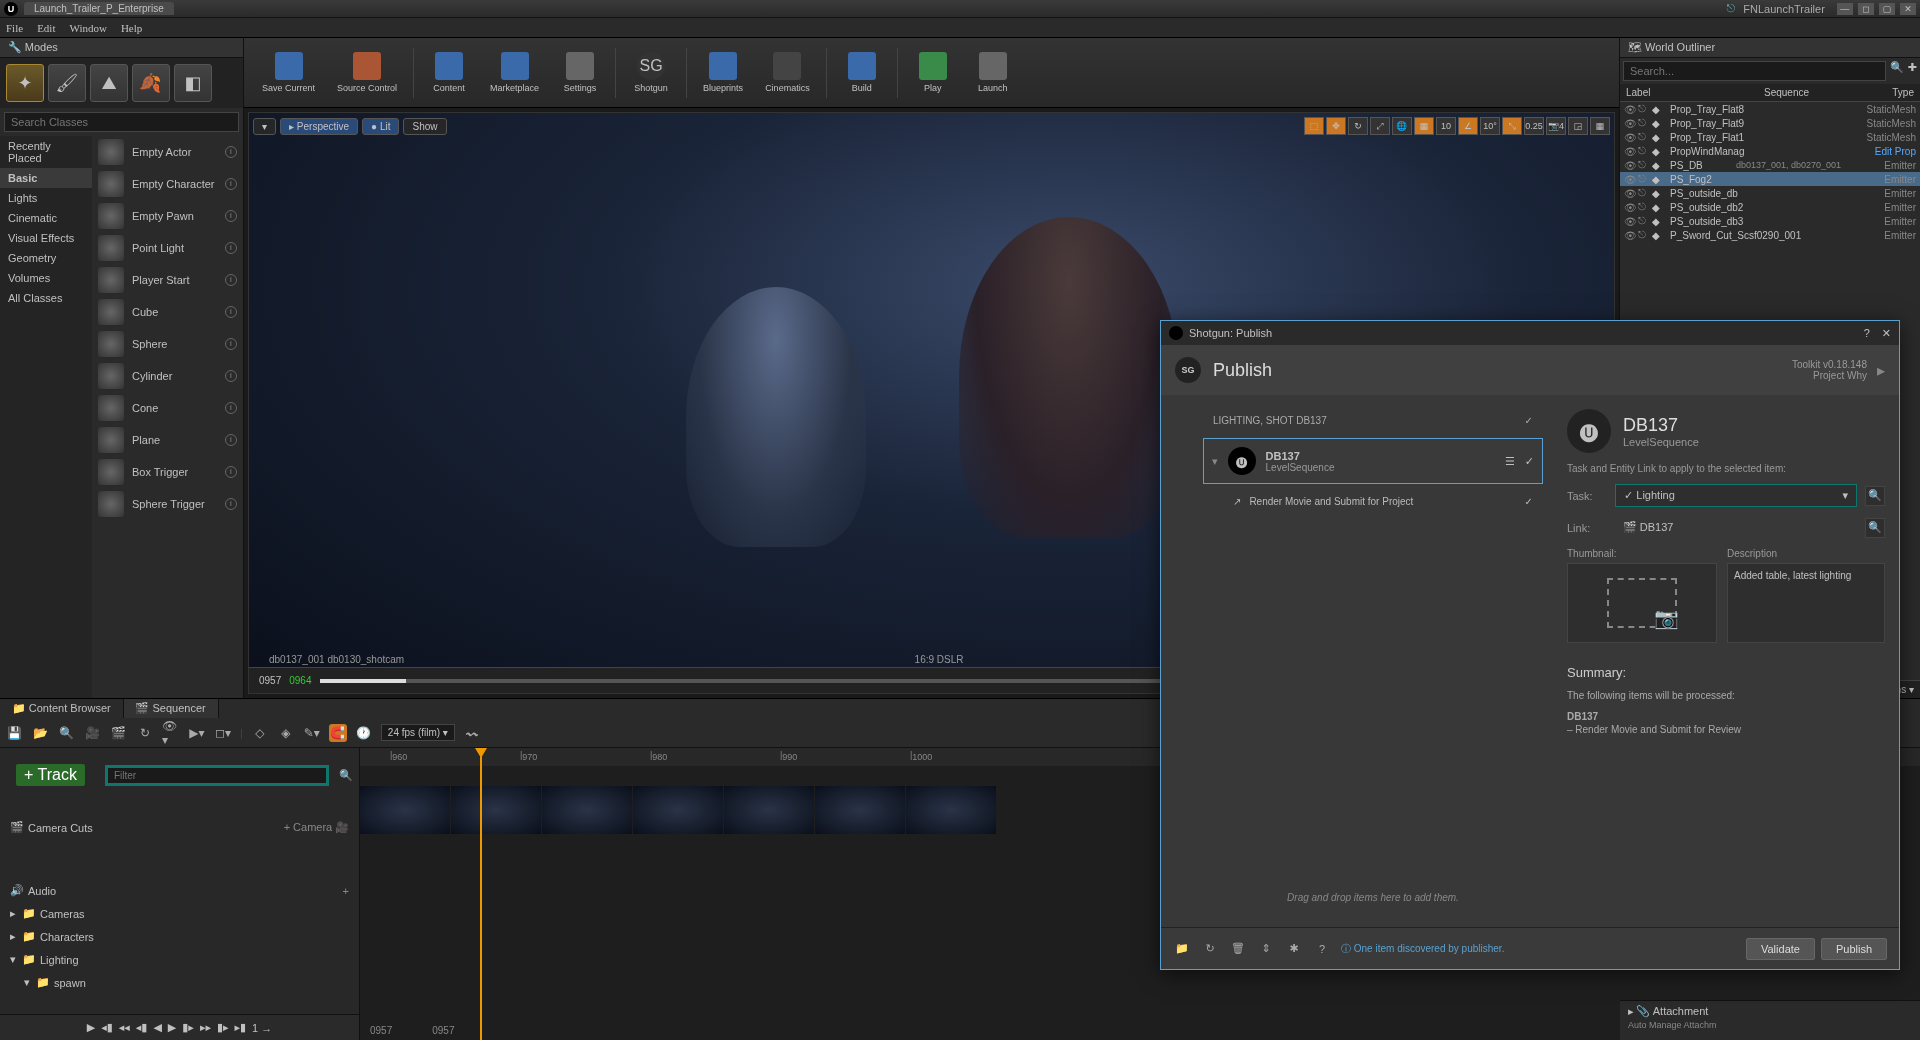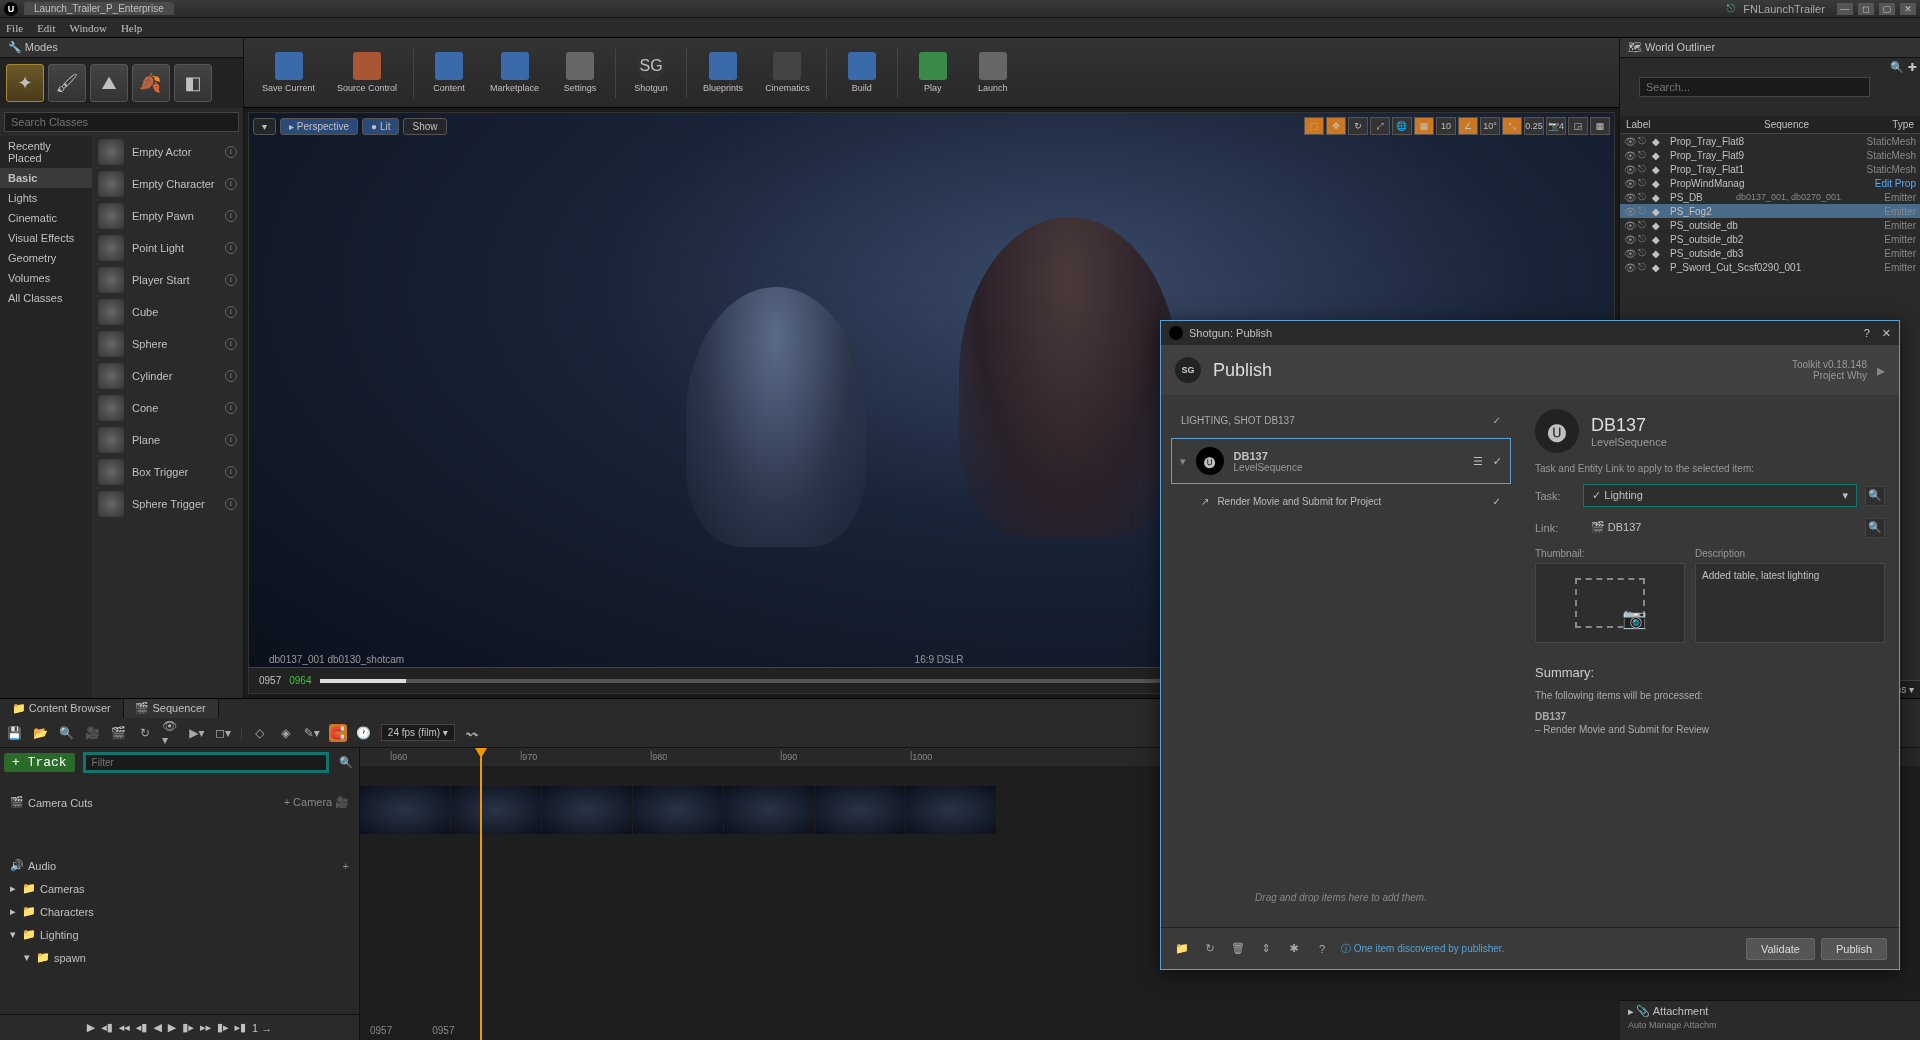--- a/index.html
+++ b/index.html
@@ -85,21 +85,21 @@
 .bottom{grid-column:1/4;grid-row:2;background:#222;display:flex;flex-direction:column;border-top:1px solid #000;}
 .bot-tabs{display:flex;background:#2a2a2a;}
 .bot-tab{padding:3px 12px;font-size:11px;cursor:pointer;border-right:1px solid #111;}
 .bot-tab.active{background:#333;}
 .seq-toolbar{height:30px;background:#2a2a2a;display:flex;align-items:center;padding:0 6px;gap:8px;border-bottom:1px solid #111;}
 .seq-ico{width:18px;height:18px;display:flex;align-items:center;justify-content:center;cursor:pointer;font-size:12px;color:#aaa;}
 .seq-ico.orange{background:#cc7722;border-radius:3px;padding:2px;}
 .fps-box{background:#1a1a1a;border:1px solid #444;padding:2px 6px;font-size:10px;}
 .seq-body{flex:1;display:flex;}
 .seq-left{width:360px;background:#282828;border-right:1px solid #111;display:flex;flex-direction:column;}
-.track-btn{background:#2a6b2a;color:#fff;padding:2px 8px;margin:4px;font-size:13px;border-radius:2px;display:inline-block;cursor:pointer;font-family:Liberation Mono, monospace;}
+.track-btn{background:#2a6b2a;color:#fff;padding:2px 8px;margin:16px;font-size:16px;border-radius:2px;display:inline-block;cursor:pointer;}
 .filter-box{flex:1;margin:4px;padding:2px 6px;background:#1a1a1a;border:3px solid #0f766e;color:#888;font-size:10px;}
 .track-row{padding:5px 10px;display:flex;align-items:center;font-size:11px;cursor:pointer;}
 .track-row .exp{width:12px;}
 .track-row .ti{width:14px;margin-right:4px;}
 .track-row .add{margin-left:auto;color:#888;}
 .seq-right{flex:1;background:#1e1e1e;position:relative;}
 .seq-ruler{height:18px;background:#282828;position:relative;font-size:9px;color:#888;}
 .seq-ruler span{position:absolute;top:2px;}
 .seq-thumbs{height:48px;display:flex;margin-top:20px;}
 .seq-thumb{flex:1;max-width:90px;background:radial-gradient(#2a3448,#0a0f1a);margin-right:1px;}
@@ -110,21 +110,21 @@
 
 
 .sg-dialog{position:absolute;left:1160px;top:320px;width:740px;height:650px;background:#383838;border:1px solid #5aa0d0;box-shadow:0 4px 20px rgba(0,0,0,.6);display:flex;flex-direction:column;z-index:100;}
 .sg-title{height:24px;background:#2a2a2a;display:flex;align-items:center;padding:0 8px;font-size:11px;}
 .sg-title .ico{width:14px;height:14px;background:#000;border-radius:50%;margin-right:6px;}
 .sg-title .r{margin-left:auto;display:flex;gap:12px;}
 .sg-head{height:50px;background:#404040;display:flex;align-items:center;padding:0 14px;}
 .sg-head .sg-badge{width:26px;height:26px;background:#222;border-radius:50%;display:flex;align-items:center;justify-content:center;font-size:9px;font-weight:bold;color:#ccc;margin-right:12px;}
 .sg-head h2{font-size:18px;font-weight:normal;color:#ddd;}
 .sg-head .meta{margin-left:auto;text-align:right;font-size:10px;color:#999;}
-.sg-body{flex:1;display:flex;}
+.sg-body{flex:1;display:flex;padding-left:32px;}
 .sg-items{width:360px;padding:14px 10px;}
 .sg-crumb{font-size:10px;color:#aaa;padding:6px 10px;display:flex;}
 .sg-crumb .chk{margin-left:auto;}
 .sg-item{border:1px solid #5aa0d0;padding:8px;display:flex;align-items:center;gap:10px;margin:6px 0;background:#3a3a3a;}
 .sg-item .iico{width:28px;height:28px;background:#000;border-radius:50%;display:flex;align-items:center;justify-content:center;}
 .sg-item .ttl{font-size:11px;font-weight:bold;}
 .sg-item .sub{font-size:10px;color:#999;}
 .sg-item .rr{margin-left:auto;display:flex;gap:10px;}
 .sg-sub{padding:6px 10px 6px 30px;display:flex;font-size:10px;color:#bbb;}
 .sg-sub .ico{margin-right:8px;}
@@ -372,21 +372,21 @@
           <span>▸▮</span>
           <span>1 →</span>
         </div>
       </div>
     </div>
   </div>
 
   <div class="outliner">
     <div class="panel-tab">🗺 <span>World Outliner</span></div>
     <div style="display:flex;padding:3px;gap:4px;">
-      <input class="search-box" style="margin: 16px; flex: 1 1 0%;" placeholder="Search...">
+      <input class="search-box" style="margin: 0px; flex: 1 1 0%;" placeholder="Search...">
       <span>🔍</span>
       <span>✚</span>
     </div>
     <div class="outl-head">
       <div class="c1">Label</div>
       <div class="c2">Sequence</div>
       <div class="c3">Type</div>
     </div>
     <div class="outl-rows" id="outl-rows">
         <div class="outl-row ">

